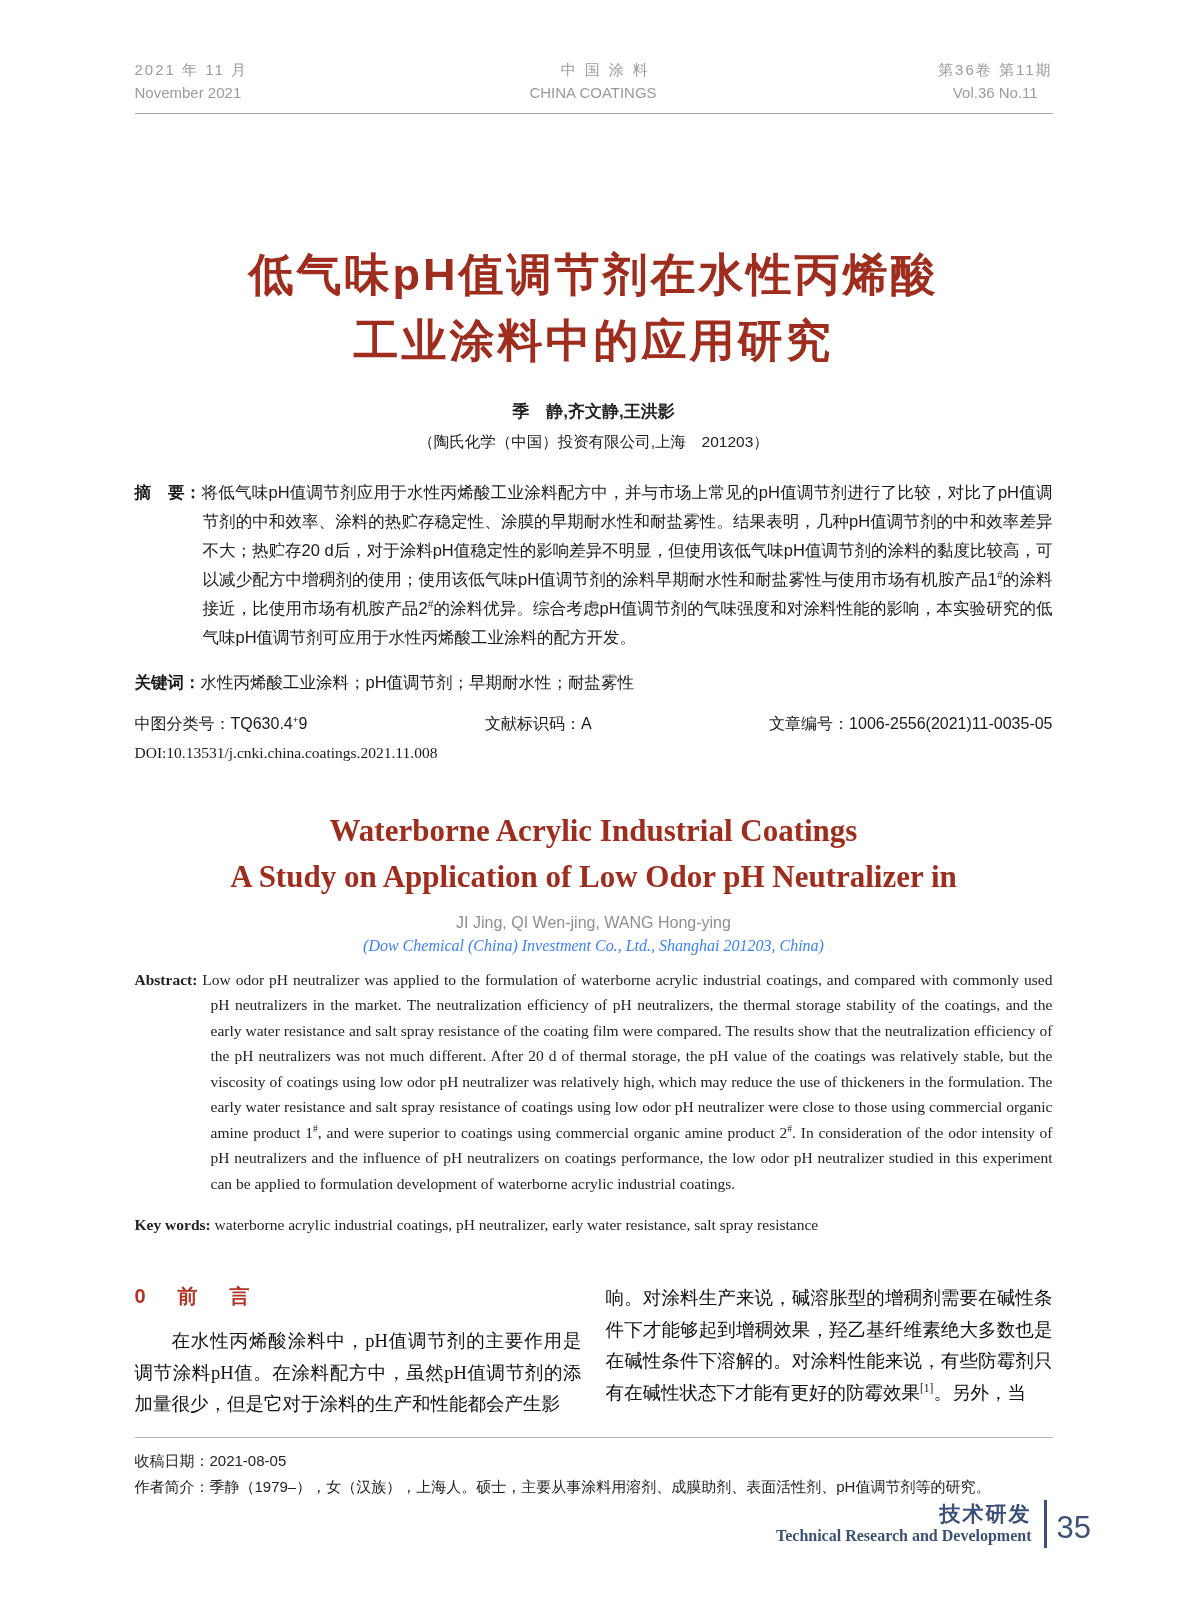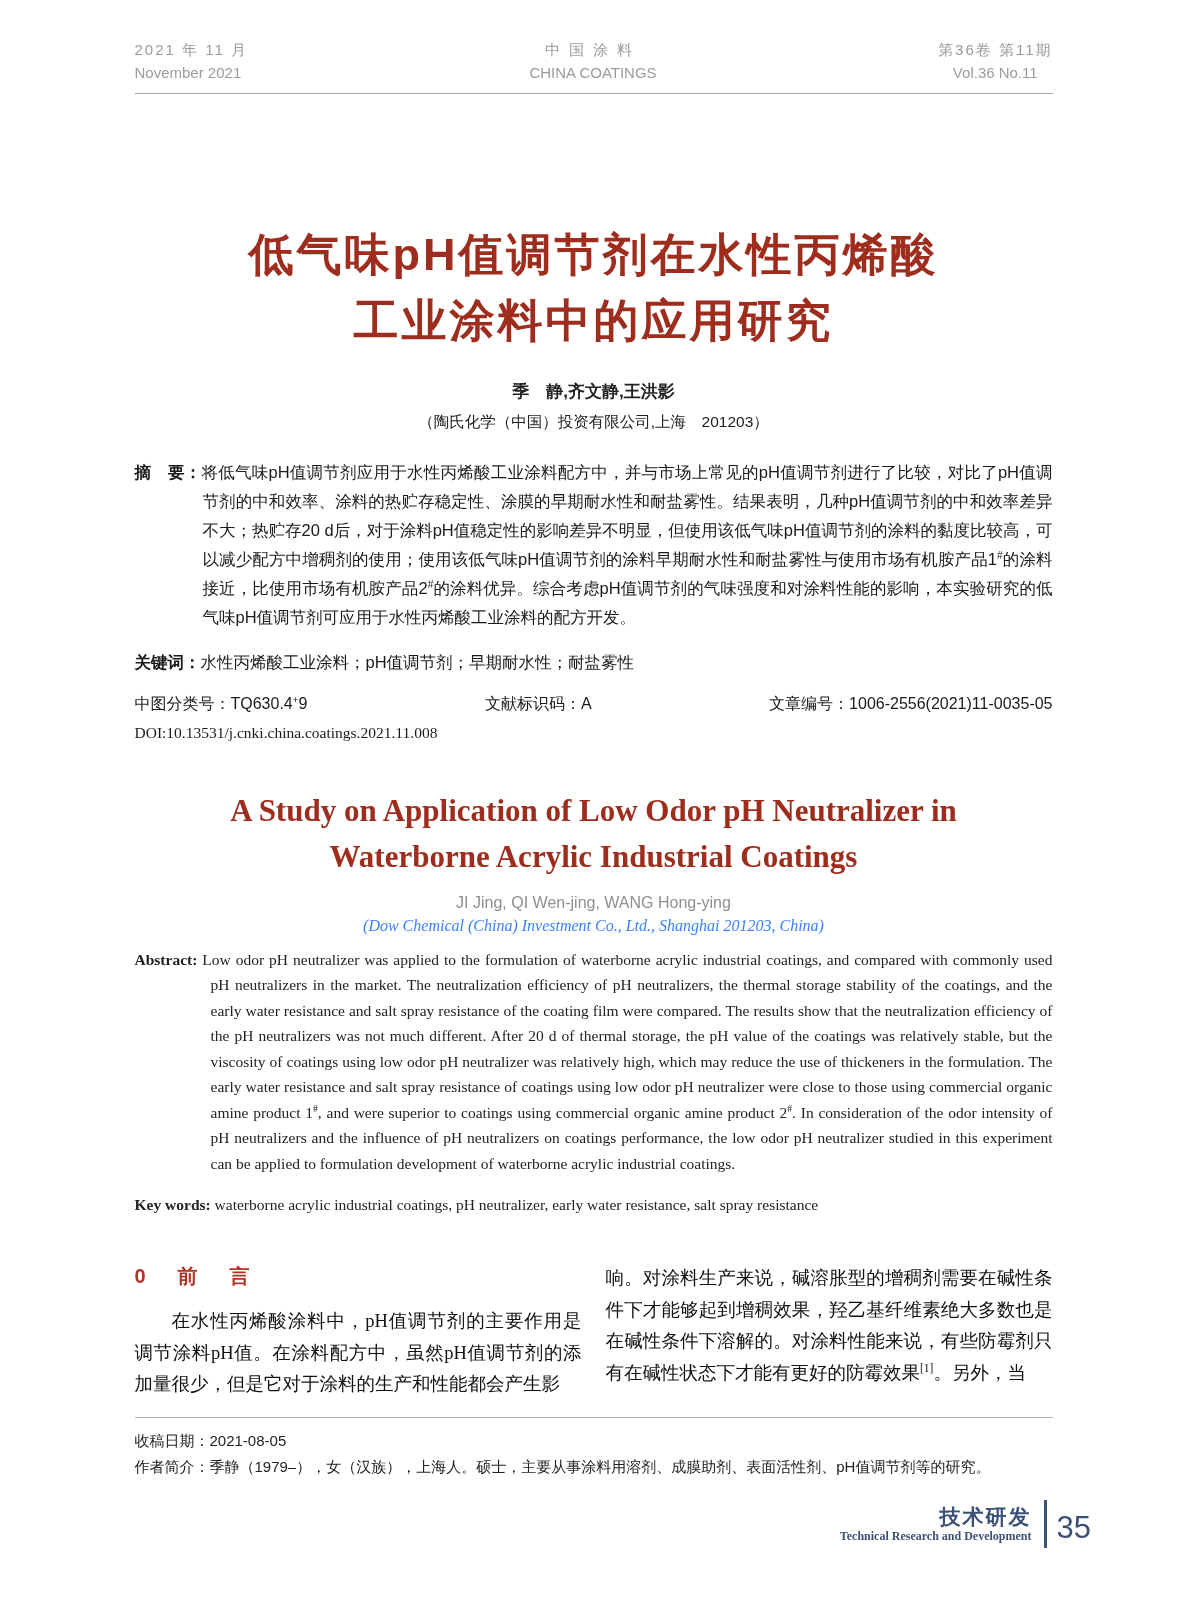--- a/index.html
+++ b/index.html
@@ -5,33 +5,33 @@
   html,body{margin:0;padding:0;background:#ffffff;}
   .page{
     position:relative;
     width:1187px;height:1600px;
     background:#ffffff;
     font-family:"Liberation Sans","DejaVu Sans",sans-serif;
     color:#1a1a1a;
     overflow:hidden;
     box-sizing:border-box;
   }
-  .content{width:918px;margin:0 auto;padding-top:38px;}
+  .content{width:918px;margin:0 auto;padding-top:58px;}
 
   
   .jheader{
     display:flex;justify-content:space-between;align-items:flex-end;
     color:#9b9b9b;font-size:15px;line-height:1.55;
     border-bottom:1.5px solid #a8a8a8;padding-bottom:8px;
   }
   .jheader .col{white-space:nowrap;}
   .jheader .col.center{text-align:center;}
   .jheader .col.right{text-align:center;}
   .jheader .cn{letter-spacing:2px;}
-  .jheader .center .cn{letter-spacing:9px;}
+  .jheader .center .cn{letter-spacing:9px;text-align:right;}
 
   
   .title-cn{
     margin-top:128px;text-align:center;
     font-weight:bold;font-size:45px;line-height:66px;
     color:#9e2d1e;letter-spacing:3px;
   }
   .authors-cn{margin-top:26px;text-align:center;font-size:17px;font-weight:bold;color:#222;}
   .affil-cn{margin-top:9px;text-align:center;font-size:15.5px;color:#222;}
 
@@ -104,21 +104,21 @@
 
   
   .badge{
     position:absolute;right:96px;bottom:52px;
     display:flex;align-items:center;
   }
   .badge .labels{text-align:right;}
   .badge .cn{color:#3a5077;font-weight:bold;font-size:21px;letter-spacing:2px;line-height:1.2;}
   .badge .en{
     color:#3a5077;font-family:"Liberation Serif","DejaVu Serif",serif;
-    font-weight:bold;font-size:12px;line-height:1.3;
+    font-weight:bold;font-size:16px;line-height:1.3;
   }
   .badge .bar{width:3px;height:48px;background:#3a5077;margin:0 10px 0 12px;}
   .badge .pagenum{
     color:#3a5077;font-family:Liberation Sans, sans-serif;
     font-size:31px;line-height:1;padding-top:6px;
   }
 </style>
 </head>
 <body>
 
@@ -154,22 +154,22 @@
 
     <div class="meta-row">
       <span>中图分类号：TQ630.4<sup>+</sup>9</span>
       <span>文献标识码：A</span>
       <span>文章编号：1006-2556(2021)11-0035-05</span>
     </div>
 
     <div class="doi-line">DOI:10.13531/j.cnki.china.coatings.2021.11.008</div>
 
     <div class="title-en">
+      <div>Waterborne Acrylic Industrial Coatings</div>
       <div>A Study on Application of Low Odor pH Neutralizer in</div>
-      <div>Waterborne Acrylic Industrial Coatings</div>
     </div>
 
     <div class="authors-en">JI Jing, QI Wen-jing, WANG Hong-ying</div>
     <div class="affil-en">(Dow Chemical (China) Investment Co., Ltd., Shanghai 201203, China)</div>
 
     <p class="abstract-en"><span class="lbl">Abstract:</span><span> Low odor pH neutralizer was applied to the formulation of waterborne acrylic industrial coatings, and compared with commonly used pH neutralizers in the market. The neutralization efficiency of pH neutralizers, the thermal storage stability of the coatings, and the early water resistance and salt spray resistance of the coating film were compared. The results show that the neutralization efficiency of the pH neutralizers was not much different. After 20 d of thermal storage, the pH value of the coatings was relatively stable, but the viscosity of coatings using low odor pH neutralizer was relatively high, which may reduce the use of thickeners in the formulation. The early water resistance and salt spray resistance of coatings using low odor pH neutralizer were close to those using commercial organic amine product 1<sup>#</sup>, and were superior to coatings using commercial organic amine product 2<sup>#</sup>. In consideration of the odor intensity of pH neutralizers and the influence of pH neutralizers on coatings performance, the low odor pH neutralizer studied in this experiment can be applied to formulation development of waterborne acrylic industrial coatings.</span></p>
 
     <p class="keywords-en"><span class="lbl">Key words:</span><span> waterborne acrylic industrial coatings, pH neutralizer, early water resistance, salt spray resistance</span></p>
 
     <div class="intro">

